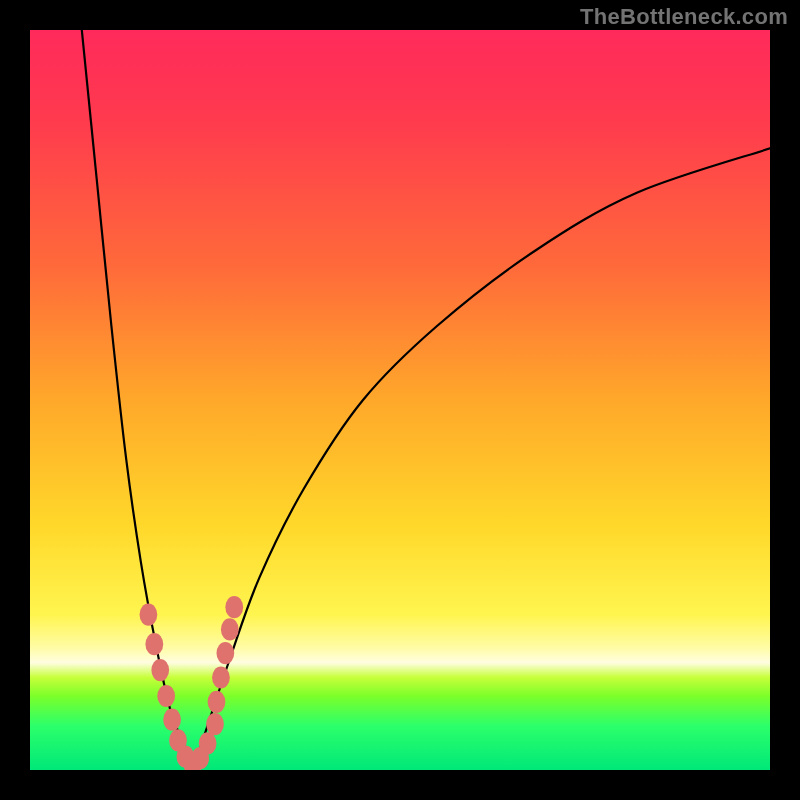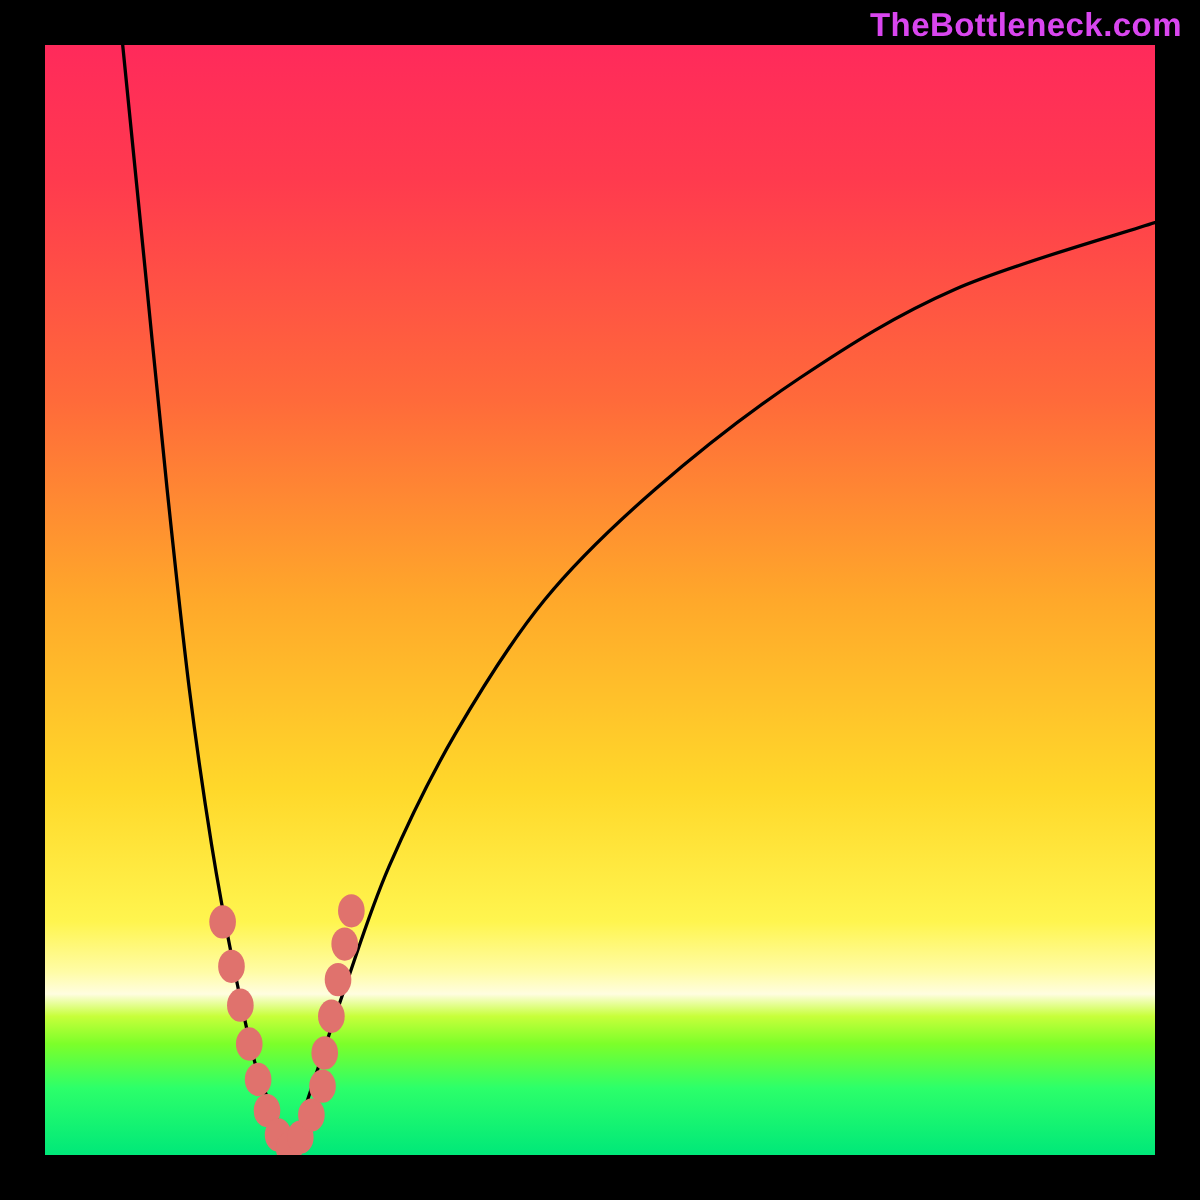--- a/index.html
+++ b/index.html
@@ -43,21 +43,21 @@
     position: absolute;
     inset: 0;
     width: 100%;
     height: 100%;
   }
   .watermark {
     position: absolute;
     top: 6px;
     right: 12px;
     font: 600 22px/1 Arial, Helvetica, sans-serif;
-    color: #d946ef;
+    color: #737373;
     letter-spacing: 0.3px;
     user-select: none;
     text-align: right;
   }
 </style>
 </head>
 <body>
 
 <div class="stage">
   <div class="watermark">TheBottleneck.com</div>

